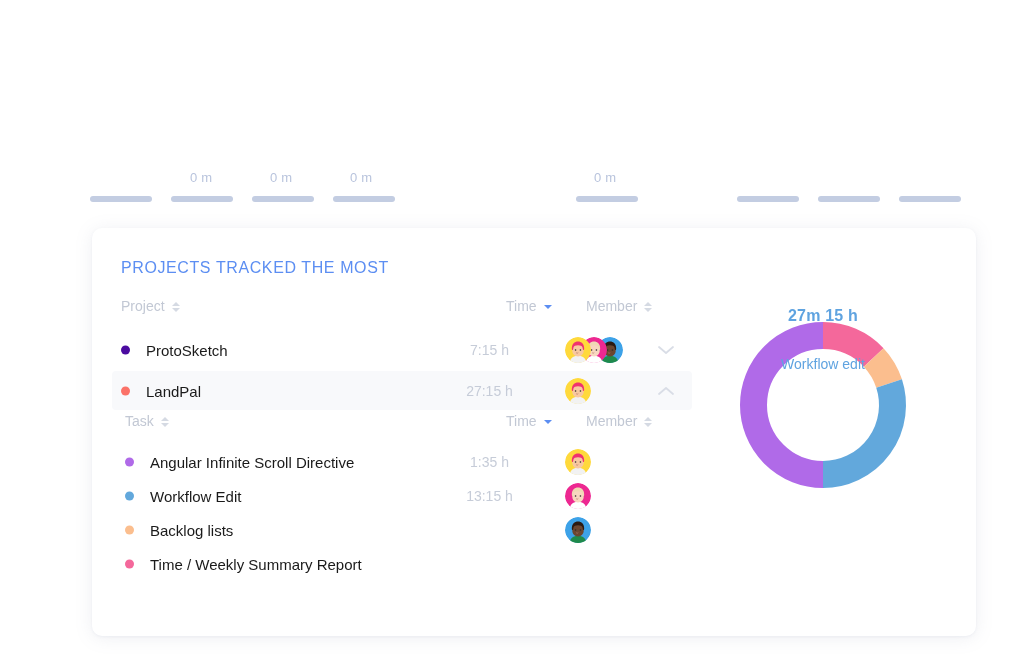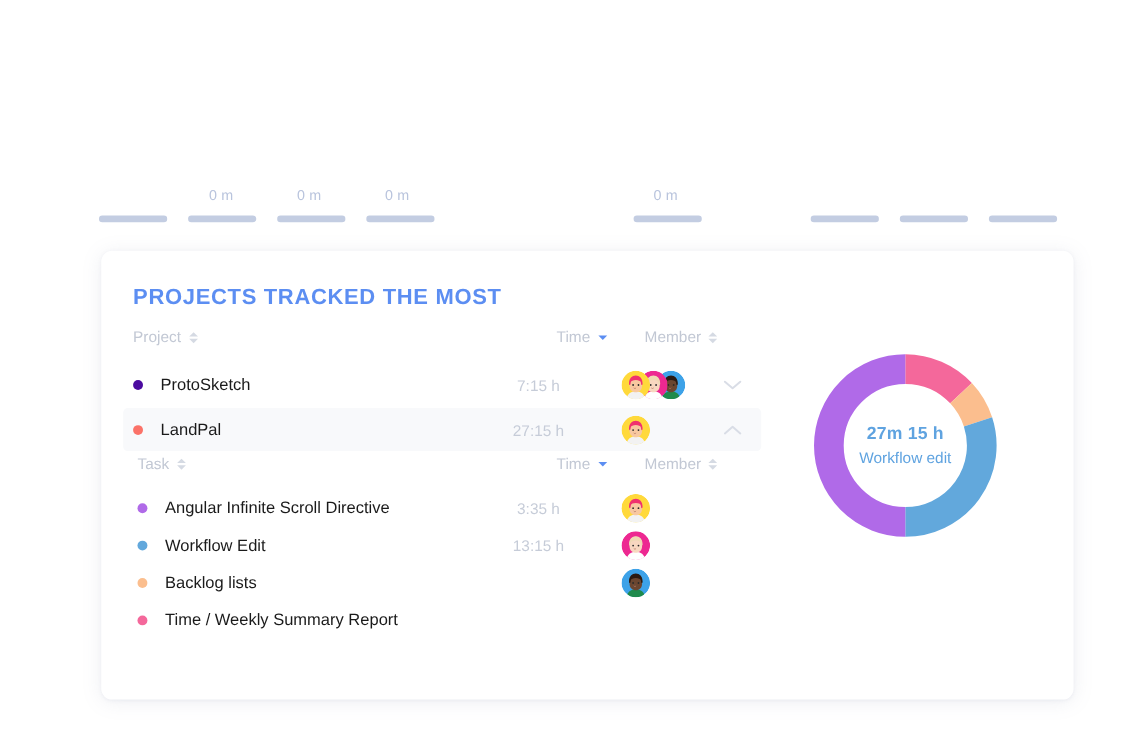--- a/index.html
+++ b/index.html
@@ -19,21 +19,21 @@
   .sk-bar { position: absolute; height: 6px; border-radius: 3px; background: #c3cde2; }
 
   
   .card {
     position: absolute; left: 80px; top: 228px; width: 884px; height: 408px;
     background: #ffffff; border-radius: 10px;
     box-shadow: 0 2px 18px rgba(120,130,160,.13), 0 1px 3px rgba(120,130,160,.08);
   }
   .card-title {
     position: absolute; left: 29px; top: 31px;
-    font-size: 20px; letter-spacing: .6px; color: #5c8ef2; font-weight: 700;
+    font-size: 16px; letter-spacing: .6px; color: #5c8ef2; font-weight: 400;
     font-family: "Liberation Sans", sans-serif;
   }
 
   
   .thead { position: absolute; left: 29px; width: 826px; height: 26px; text-align: right; }
   .th { position: absolute; font-size: 14px; color: #c2c8d4; font-weight: 400; white-space: nowrap; }
   .th-project { left: 0; }
   .th-time    { left: 385px; }
   .th-member  { left: 465px; }
 
@@ -66,22 +66,23 @@
 
   
   .av { position: absolute; top: 0; width: 26px; height: 26px; border-radius: 50%;
         overflow: hidden; }
   .av svg { display: block; width: 26px; height: 26px; }
 
   
   .donut { position: absolute; left: 713px; top: 307px; width: 196px; height: 196px; }
   .donut-center {
     position: absolute; left: 0; top: 0; width: 196px; height: 196px;
-    display: flex; flex-direction: column; align-items: center; justify-content: center;
+    display: flex; flex-direction: column; align-items: center; 
     pointer-events: none;
+    gap: 27px;
   }
   .d-val { font-size: 16px; font-weight: bold; color: #5fa3e0; letter-spacing: .2px; }
   .d-lbl { font-size: 14px; color: #5fa3e0; margin-top: 4px; }
 </style>
 </head>
 <body>
 
 <div class="stage">
 
   <div class="top-strip" id="topstrip">
@@ -195,21 +196,21 @@
       </div>
       <div class="th th-member">
         <span>Member</span><span class="sort"><i class="up"></i><i class="dn"></i></span>
       </div>
     </div>
 
     <div id="task-rows">
         <div class="row task" style="top: 214px;">
           <span class="dot" style="background: rgb(176, 106, 232);"></span>
           <span class="nm">Angular Infinite Scroll Directive</span>
-          <span class="tm">3:35 h</span>
+          <span class="tm">1:35 h</span>
           <span class="mem" style="width: 26px;">
             <span class="av" style="left: 0px;">
               <svg viewBox="0 0 32 32">
                 <circle cx="16" cy="16" r="16" fill="#FFD93B"></circle>
                 <path d="M6 32c0-6 4.6-9 10-9s10 3 10 9z" fill="#F2F2F2"></path>
                 <path d="M9 14c0-5 3.1-8 7-8s7 3 7 8v3c0 4.2-3.1 7-7 7s-7-2.8-7-7z" fill="#F8C8A0"></path>
                 <path d="M8.4 14.5c0-6 3.4-9 7.6-9s7.6 3 7.6 9c0 1-.4 1.6-.9 1.6-.8 0-.7-1.6-1.1-3.2-.4-1.6-2.6-2.6-5.6-2.6s-5.2 1-5.6 2.6c-.4 1.6-.3 3.2-1.1 3.2-.5 0-.9-.6-.9-1.6z" fill="#F0326E"></path>
                 <circle cx="13" cy="16" r="1" fill="#2a2a2a"></circle>
                 <circle cx="19" cy="16" r="1" fill="#2a2a2a"></circle>
                 <path d="M14 19.5c.6.6 1.4.6 2 0" stroke="#b4796a" stroke-width=".9" fill="none" stroke-linecap="round"></path>

